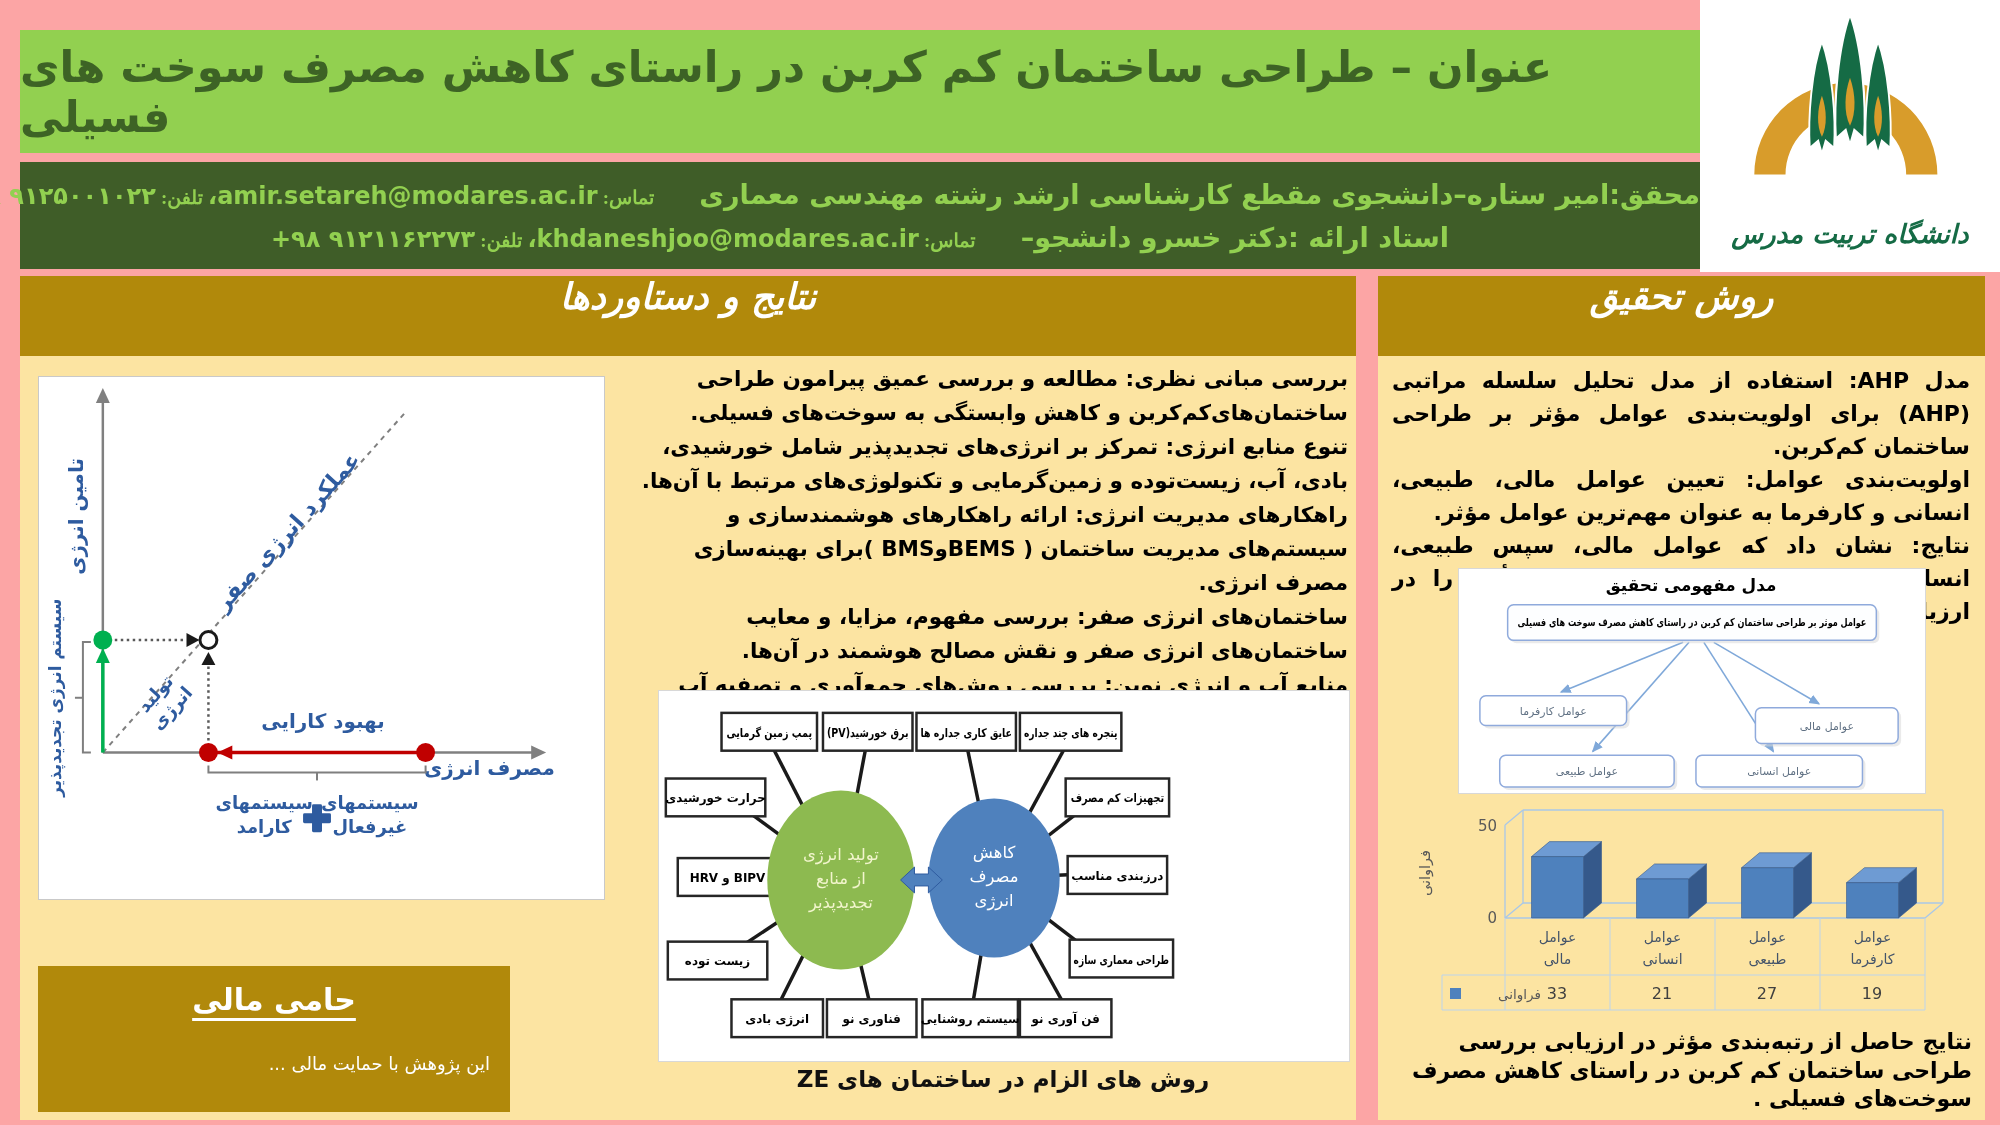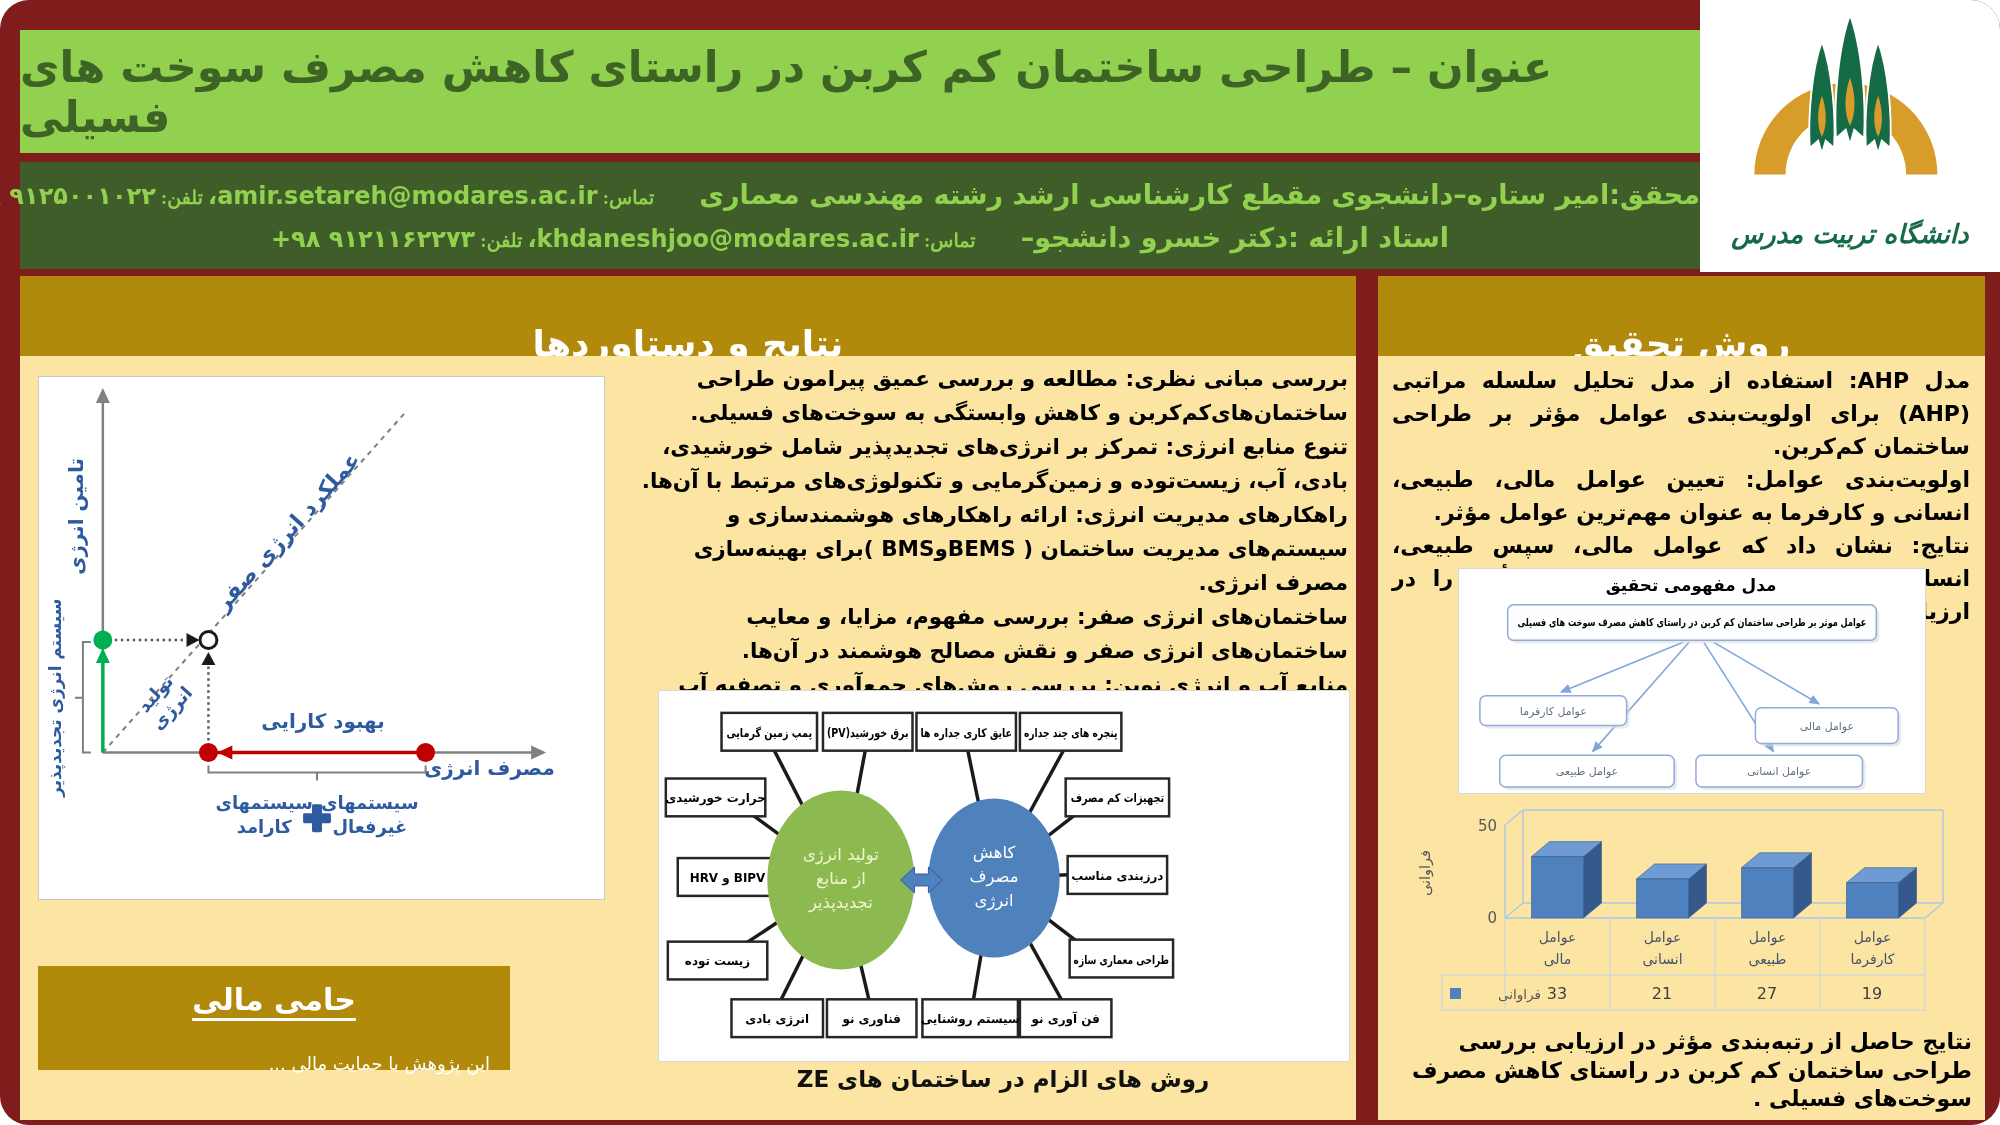--- a/index.html
+++ b/index.html
@@ -1,35 +1,35 @@
 <!DOCTYPE html>
 <html lang="fa"><head>
 <meta charset="utf-8">
 <style>
   html,body{margin:0;padding:0;background:#fff;}
   body{font-family:"DejaVu Sans",sans-serif;}
-  .poster{position:relative;width:2000px;height:1125px;background:#7f1d1d;overflow:hidden;border-radius:29px;}
+  .poster{position:relative;width:2000px;height:1125px;background:#fca5a5;overflow:hidden;}
 
   
   .band-title{position:absolute;left:20px;top:30px;width:1680px;height:123px;background:#92D050;
     display:flex;align-items:center;justify-content:center;}
   .band-title .t{color:#3D6325;font-weight:bold;font-size:43px;}
   .band-contact{position:absolute;left:20px;top:162px;width:1680px;height:107px;background:#3F5D28;
     display:flex;flex-direction:column;justify-content:center;gap:12px;color:#92D050;}
   .cline{text-align:center;direction:rtl;white-space:nowrap;}
   .cline .big{font-size:27px;font-weight:bold;margin-left:40px;}
   .cline .sm{font-size:19px;font-weight:bold;font-family:Liberation Serif, serif;}
   .cline .md{font-size:24px;font-weight:bold;}
 
   .logo-wrap{position:absolute;left:1700px;top:0;width:300px;height:272px;background:#fff;
     display:flex;align-items:center;justify-content:center;}
 
   
   .sec-head{position:absolute;top:276px;height:88px;background:#B1890B;display:flex;
-    align-items:flex-end;justify-content:center;color:#fff;font-weight:bold;font-size:36px;}
+    align-items:flex-start;justify-content:center;color:#fff;font-weight:bold;font-size:36px;font-style:italic;}
   .sec-head.left{left:20px;width:1336px;}
   .sec-head.right{left:1378px;width:607px;}
 
   
   .panel{position:absolute;top:356px;height:764px;background:#FCE4A2;}
   .panel.left{left:20px;width:1336px;}
   .panel.right{left:1378px;width:607px;}
 
   .whitebox{position:absolute;background:#fff;border:1px solid #C9C9C9;}
 
@@ -39,21 +39,21 @@
     color:#000;font-size:21.5px;font-weight:bold;line-height:1.58;}
   .findings p{margin:0;}
 
   .method-text{position:absolute;left:14px;top:8px;width:578px;direction:rtl;text-align:justify;
     color:#000;font-size:22px;font-weight:bold;line-height:1.5;}
   .method-text p{margin:0;}
 
   .method-caption{position:absolute;left:10px;top:672px;width:584px;direction:rtl;text-align:right;
     color:#000;font-size:22px;font-weight:bold;line-height:1.3;}
 
-  .sponsor{position:absolute;left:18px;top:610px;width:472px;height:104px;background:#B1890B;
+  .sponsor{position:absolute;left:18px;top:610px;width:472px;height:146px;background:#B1890B;
     color:#fff;direction:rtl;}
   .sponsor .sp-title{text-align:center;font-size:30px;font-weight:bold;text-decoration:underline;
     text-underline-offset:8px;margin-top:16px;}
   .sponsor .sp-text{text-align:right;font-size:18px;margin-top:36px;padding:0 20px;}
 
   svg text{font-family:"DejaVu Sans",sans-serif;}
   .blue-lbl{fill:#2E5B9F;font-weight:bold;}
   .node-lbl{fill:#000;font-weight:bold;font-size:12px;}
   .model-lbl{fill:#5F7083;font-size:11px;}
 </style>

